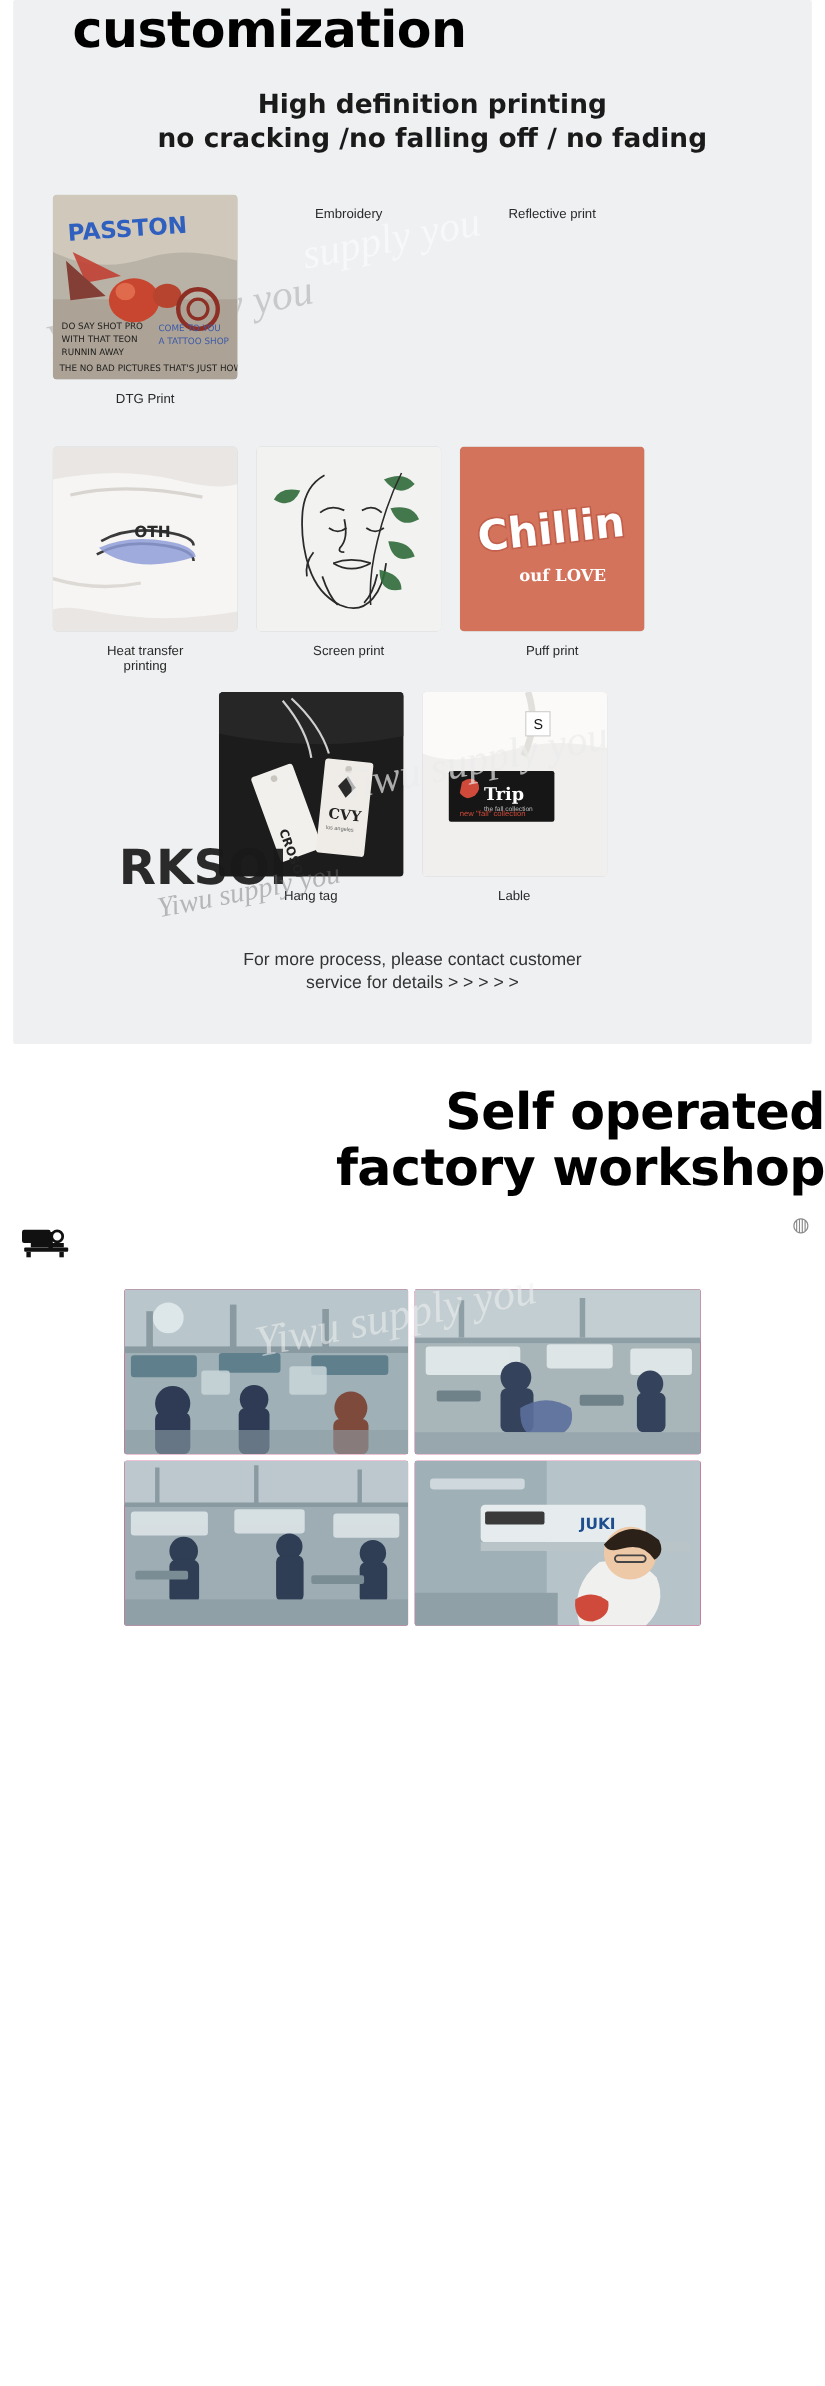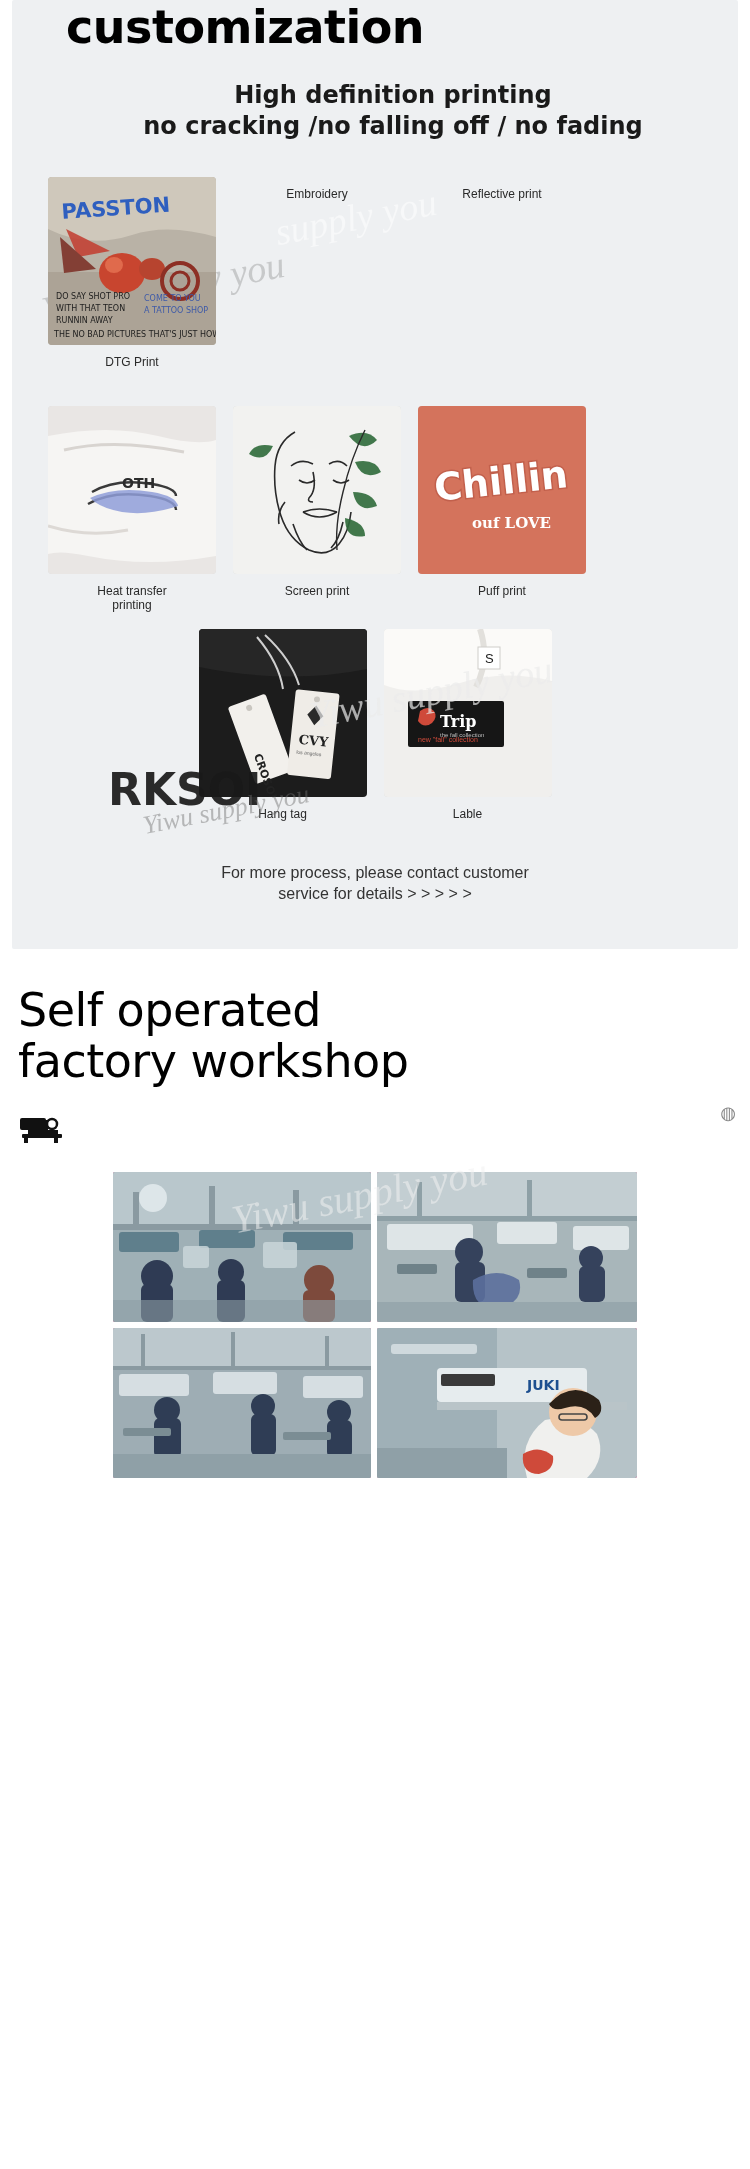--- a/index.html
+++ b/index.html
@@ -121,28 +121,29 @@
     pointer-events: none;
     white-space: nowrap;
   }
 
   
   .factory {
     padding: 36px 0 0 0;
   }
   .factory h2 {
     font-family: "DejaVu Sans", sans-serif;
-    font-weight: 400;
+    font-weight: 700;
     font-size: 46px;
     line-height: 1.12;
     letter-spacing: -0.5px;
     margin: 0;
     padding: 0 0 0 18px;
     color: #000;
     white-space: pre-line;
+    text-align: right;
   }
   .factory-sub {
     display: flex;
     align-items: center;
     padding: 26px 18px 0 18px;
     position: relative;
   }
   .sewing-icon { width: 46px; height: 30px; flex: 0 0 auto; }
   .factory-sub-text {
     font-family: "DejaVu Sans", sans-serif;

